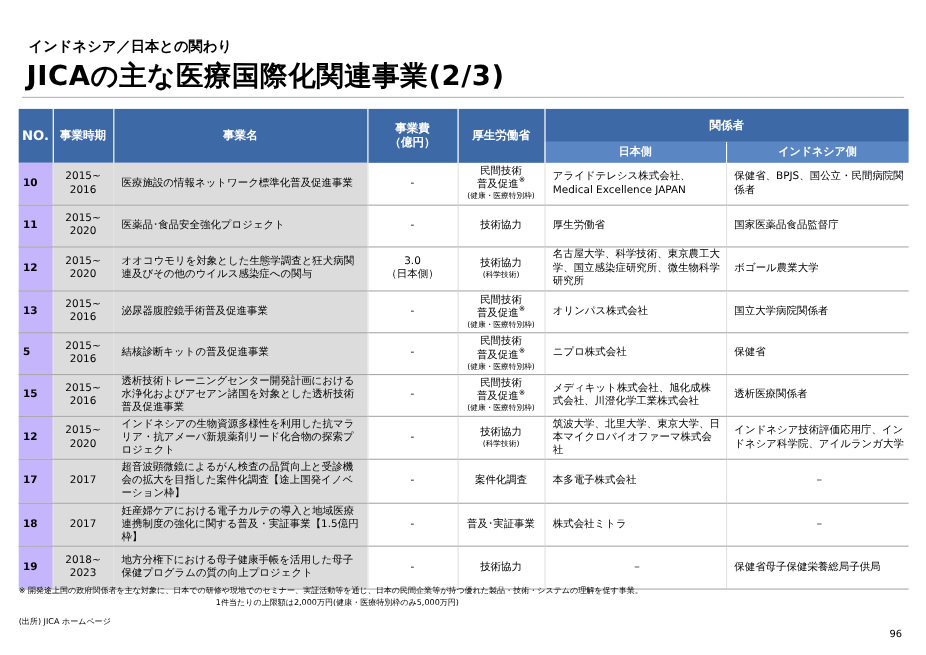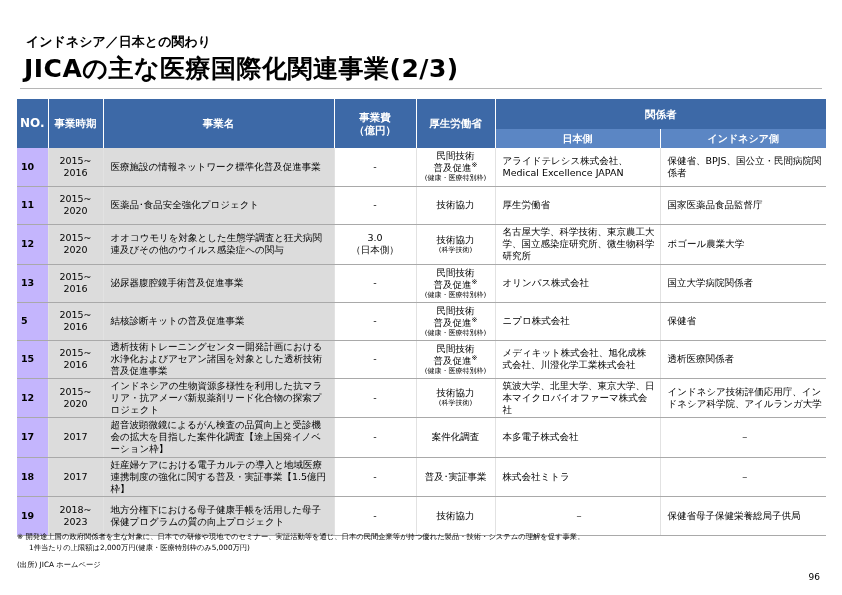--- a/index.html
+++ b/index.html
@@ -18,21 +18,21 @@
   td.period { background: #dcdcdc; text-align: center; font-size: 9.5px; }
   td.name { background: #dcdcdc; padding-left: 7px !important; font-size: 10px; }
   td.cost { text-align: center; }
   td.type { text-align: center; }
   td.jp { padding-left: 7px !important; }
   td.id { padding-left: 7px !important; }
   td.center { text-align: center; }
   .small { font-size: 7px; display: block; line-height: 9px; }
   .sup { font-size: 7px; vertical-align: super; line-height: 0; }
   .footnote { position: absolute; left: 17px; top: 531px; font-size: 7.3px; line-height: 11px; }
-  .footnote .indent { padding-left: 12px; }
+  .footnote .indent { padding-left: 12px; text-align: center; }
   .source { position: absolute; left: 17px; top: 560px; font-size: 7.3px; }
   .page { position: absolute; right: 22px; top: 572px; font-size: 9px; margin-left: 47px; }
 </style>
 </head>
 <body>
 
 <div class="subtitle">インドネシア／日本との関わり</div>
 <div class="title">JICAの主な医療国際化関連事業(2/3)</div>
 <div class="rule"></div>
 

